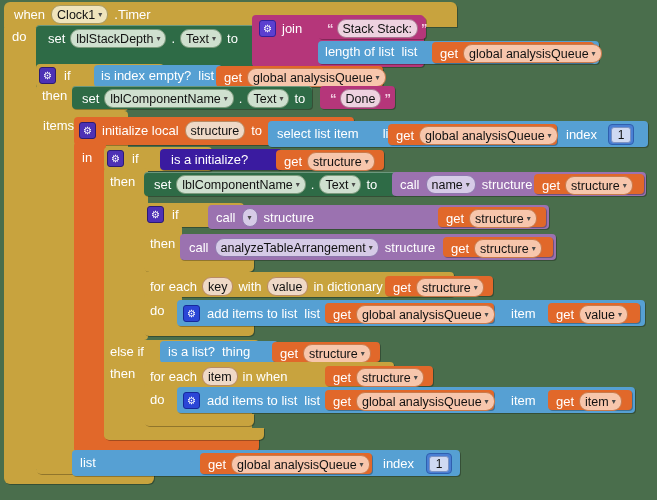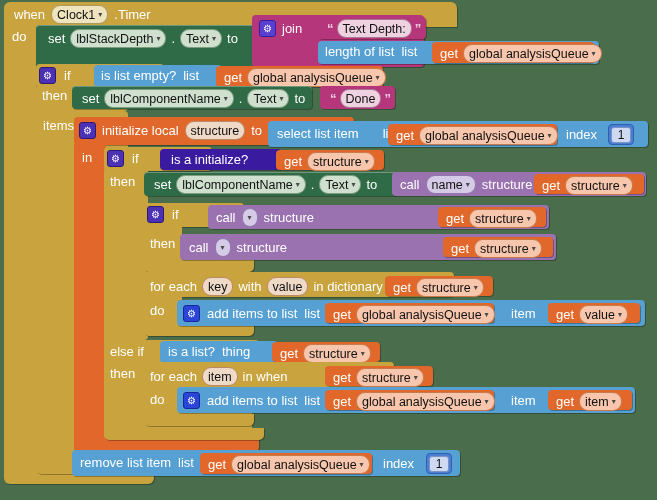--- a/index.html
+++ b/index.html
@@ -108,21 +108,21 @@
 
   <div class="blk c-text shadow" style="left:252px;top:15px;width:172px;height:52px;"></div>
   <div class="row" style="position:absolute;left:259px;top:20px;gap:6px;">
     <span class="gear violet">⚙</span>
     <span class="lbl">join</span>
   </div>
 
   <div class="blk c-text shadow" style="left:318px;top:17px;width:108px;height:22px;"></div>
   <div class="row" style="position:absolute;left:324px;top:19px;">
     <span class="q">“</span>
-    <span class="field pinkf">Text Depth:</span>
+    <span class="field pinkf">Stack Stack:</span>
     <span class="q">”</span>
   </div>
 
   <div class="blk c-list shadow" style="left:318px;top:41px;width:281px;height:23px;"></div>
   <div class="row" style="position:absolute;left:325px;top:44px;gap:7px;">
     <span class="lbl">length of list</span>
     <span class="lbl">list</span>
   </div>
 
   <div class="blk c-var shadow" style="left:432px;top:42px;width:162px;height:21px;"></div>
@@ -142,21 +142,21 @@
 
   <div class="row" style="position:absolute;left:39px;top:67px;gap:8px;">
     <span class="gear">⚙</span>
     <span class="lbl">if</span>
   </div>
   <span class="lbl" style="position:absolute;left:42px;top:88px;">then</span>
   <span class="lbl" style="position:absolute;left:43px;top:118px;">items</span>
 
   <div class="blk c-list shadow" style="left:94px;top:65px;width:128px;height:22px;"></div>
   <div class="row" style="position:absolute;left:101px;top:68px;gap:7px;">
-    <span class="lbl">is list empty?</span>
+    <span class="lbl">is index empty?</span>
     <span class="lbl">list</span>
   </div>
 
   <div class="blk c-var shadow" style="left:216px;top:66px;width:167px;height:21px;"></div>
   <div class="row" style="position:absolute;left:224px;top:68px;gap:5px;">
     <span class="lbl">get</span>
     <span class="field salmon">
       <span>global analysisQueue</span>
       <span class="caret">▾</span>
     </span>
@@ -300,20 +300,21 @@
     <span class="field salmon">
       <span>structure</span>
       <span class="caret">▾</span>
     </span>
   </div>
 
   <div class="blk c-proc shadow" style="left:180px;top:234px;width:376px;height:26px;"></div>
   <div class="row" style="position:absolute;left:189px;top:238px;gap:6px;">
     <span class="lbl">call</span>
     <span class="field purplef">
+      <span>analyzeTableArrangement</span>
       <span class="caret">▾</span>
     </span>
     <span class="lbl">structure</span>
   </div>
 
   <div class="blk c-var shadow" style="left:443px;top:237px;width:110px;height:20px;"></div>
   <div class="row" style="position:absolute;left:451px;top:239px;gap:5px;">
     <span class="lbl">get</span>
     <span class="field salmon">
       <span>structure</span>
@@ -423,21 +424,20 @@
   <div class="row" style="position:absolute;left:556px;top:392px;gap:5px;">
     <span class="lbl">get</span>
     <span class="field salmon">
       <span>item</span>
       <span class="caret">▾</span>
     </span>
   </div>
 
   <div class="blk c-list shadow" style="left:72px;top:450px;width:388px;height:26px;"></div>
   <div class="row" style="position:absolute;left:80px;top:455px;gap:7px;">
-    <span class="lbl">remove list item</span>
     <span class="lbl">list</span>
   </div>
 
   <div class="blk c-var shadow" style="left:200px;top:453px;width:172px;height:21px;"></div>
   <div class="row" style="position:absolute;left:208px;top:455px;gap:5px;">
     <span class="lbl">get</span>
     <span class="field salmon">
       <span>global analysisQueue</span>
       <span class="caret">▾</span>
     </span>

